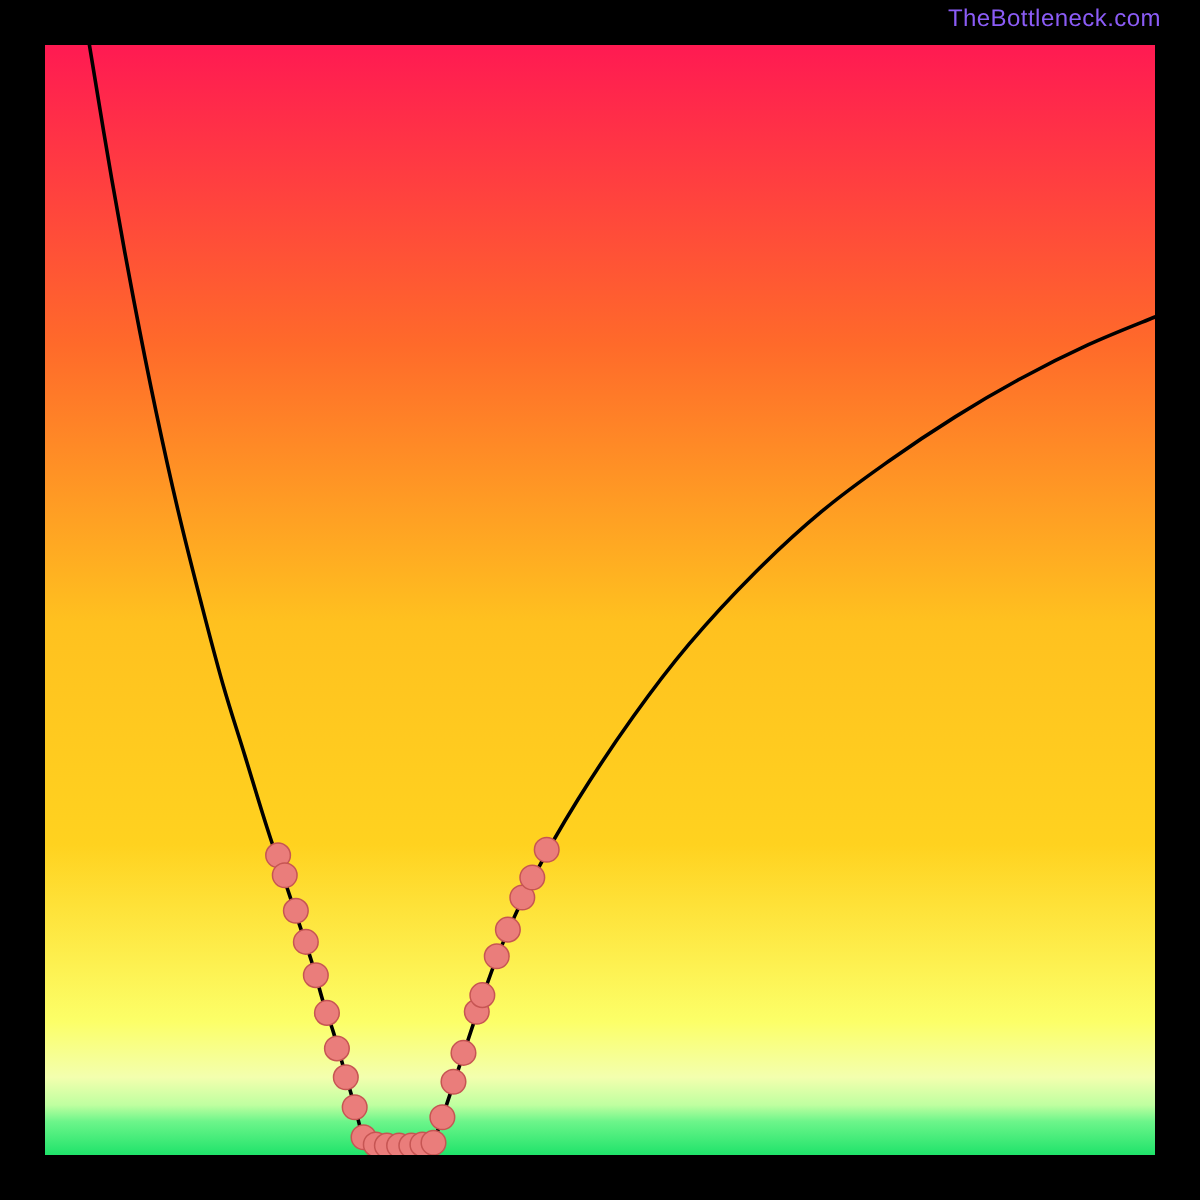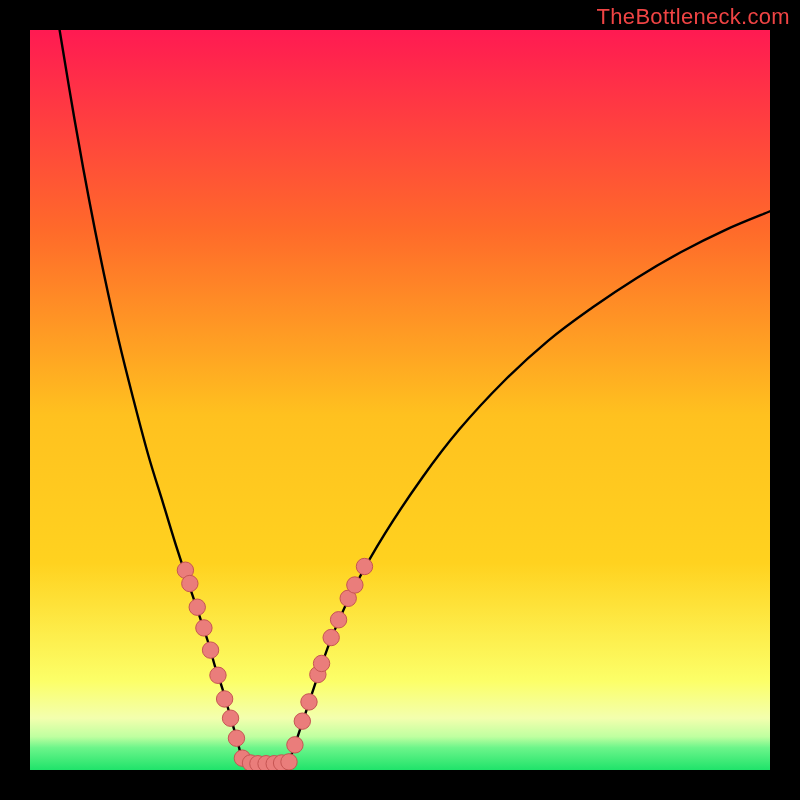--- a/index.html
+++ b/index.html
@@ -28,23 +28,23 @@
     position: absolute;
     inset: 0;
   }
   .curve-svg {
     position: absolute;
     inset: 0;
   }
   .watermark {
     position: absolute;
     top: 4px;
-    right: 10px;
-    color: #ef4444;
-    font-size: 22px;
+    right: 26px;
+    color: #8b5cf6;
+    font-size: 16px;
     letter-spacing: 0.3px;
   }
 </style>
 </head>
 <body>
 
 <div class="frame">
   <div class="watermark">TheBottleneck.com</div>
 
   <div class="plot-area">

